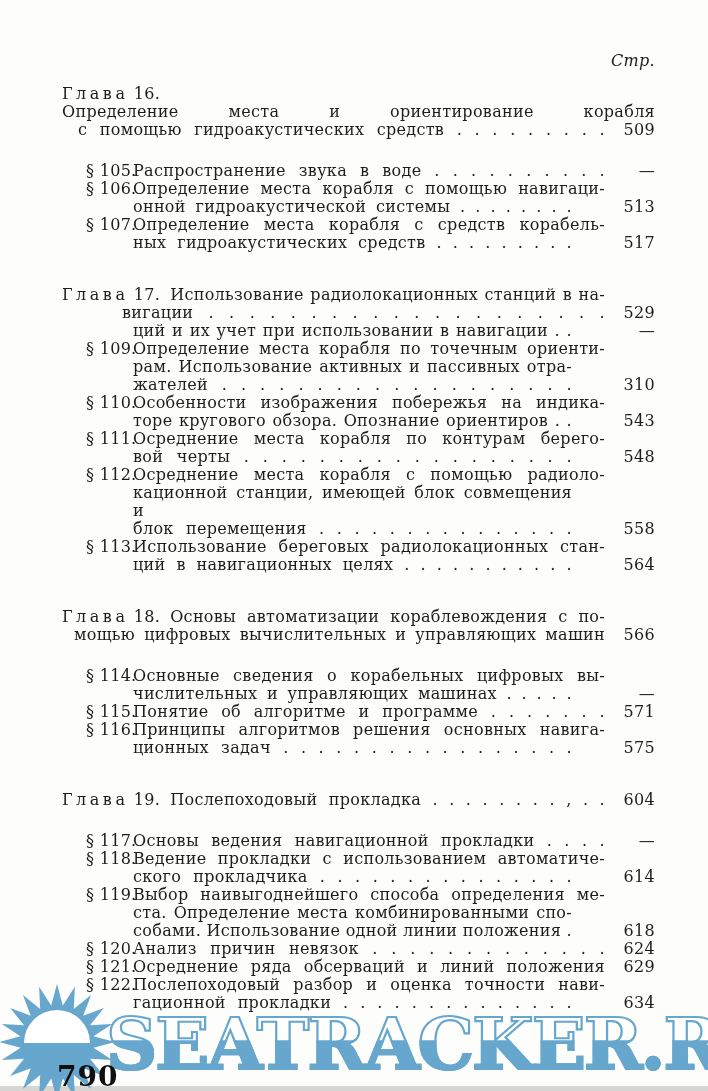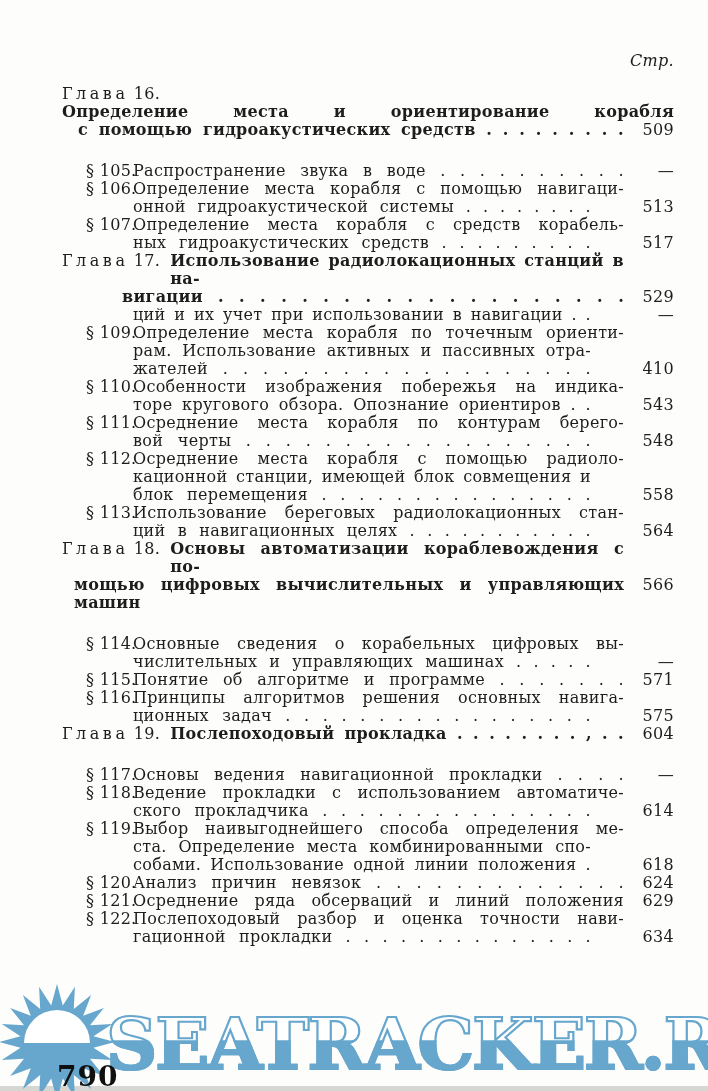--- a/index.html
+++ b/index.html
@@ -4,21 +4,21 @@
 <style>
   html,body{margin:0;padding:0;}
   body{
     width:708px;height:1091px;position:relative;overflow:hidden;
     background:#fdfdfc;
     font-family:"DejaVu Serif","Liberation Serif",serif;
     color:#1d1d1d;
   }
   .page{
     position:absolute;inset:0;
-    padding:52px 34px 0 62px;
+    padding:52px 53px 0 62px;
     z-index:2;
   }
   .line{
     display:flex;
     line-height:18px;
     font-size:16px;
     letter-spacing:0.3px;
   }
   .line .txt{
     flex:1;
@@ -26,25 +26,25 @@
     text-align-last:justify;
     white-space:normal;
   }
   .line .pg{
     width:50px;flex:none;
     text-align:right;
   }
   
   .header-line .pg{font-style:italic;}
   
-  .chapter .txt,.chcont .txt{font-weight:bold;}
+  .chapter .txt,.chcont .txt{font-weight:normal;}
   .chapter .lbl{margin-right:10px;white-space:nowrap;}
   .chapter .lbl-word{letter-spacing:0.22em;}
   .ch-first{margin-top:15px;flex-direction:column;}
-  .chapter-top{justify-content:space-between;}
+  .chapter-top{margin-top:34px;justify-content:space-between;}
   
   .sec{padding-left:24px;}
   .sec .lbl{width:47px;flex:none;white-space:nowrap;}
   .seccont{padding-left:71px;gap:33px;}
   .first-sec{margin-top:23px;}
   .chcont-a{padding-left:16px;justify-content:space-between;}
   .chcont-b{padding-left:60px;}
   .chcont-c{padding-left:12px;}
   
   .sun-svg{position:absolute;left:-8px;top:977px;width:130px;height:130px;z-index:1;}
@@ -133,21 +133,21 @@
     <span class="pg"></span>
   </div>
       <div class="line seccont">
 
     <div class="txt">рам. Использование активных и пассивных отра-</div>
     <span class="pg"></span>
   </div>
       <div class="line seccont">
 
     <div class="txt">жателей . . . . . . . . . . . . . . . . . . .</div>
-    <span class="pg">410</span>
+    <span class="pg">310</span>
   </div>
       <div class="line sec">
     <span class="lbl"><span class="lbl-word">§ 110.</span> </span>
     <div class="txt">Особенности изображения побережья на индика-</div>
     <span class="pg"></span>
   </div>
       <div class="line seccont">
 
     <div class="txt">торе кругового обзора. Опознание ориентиров . .</div>
     <span class="pg">543</span>

